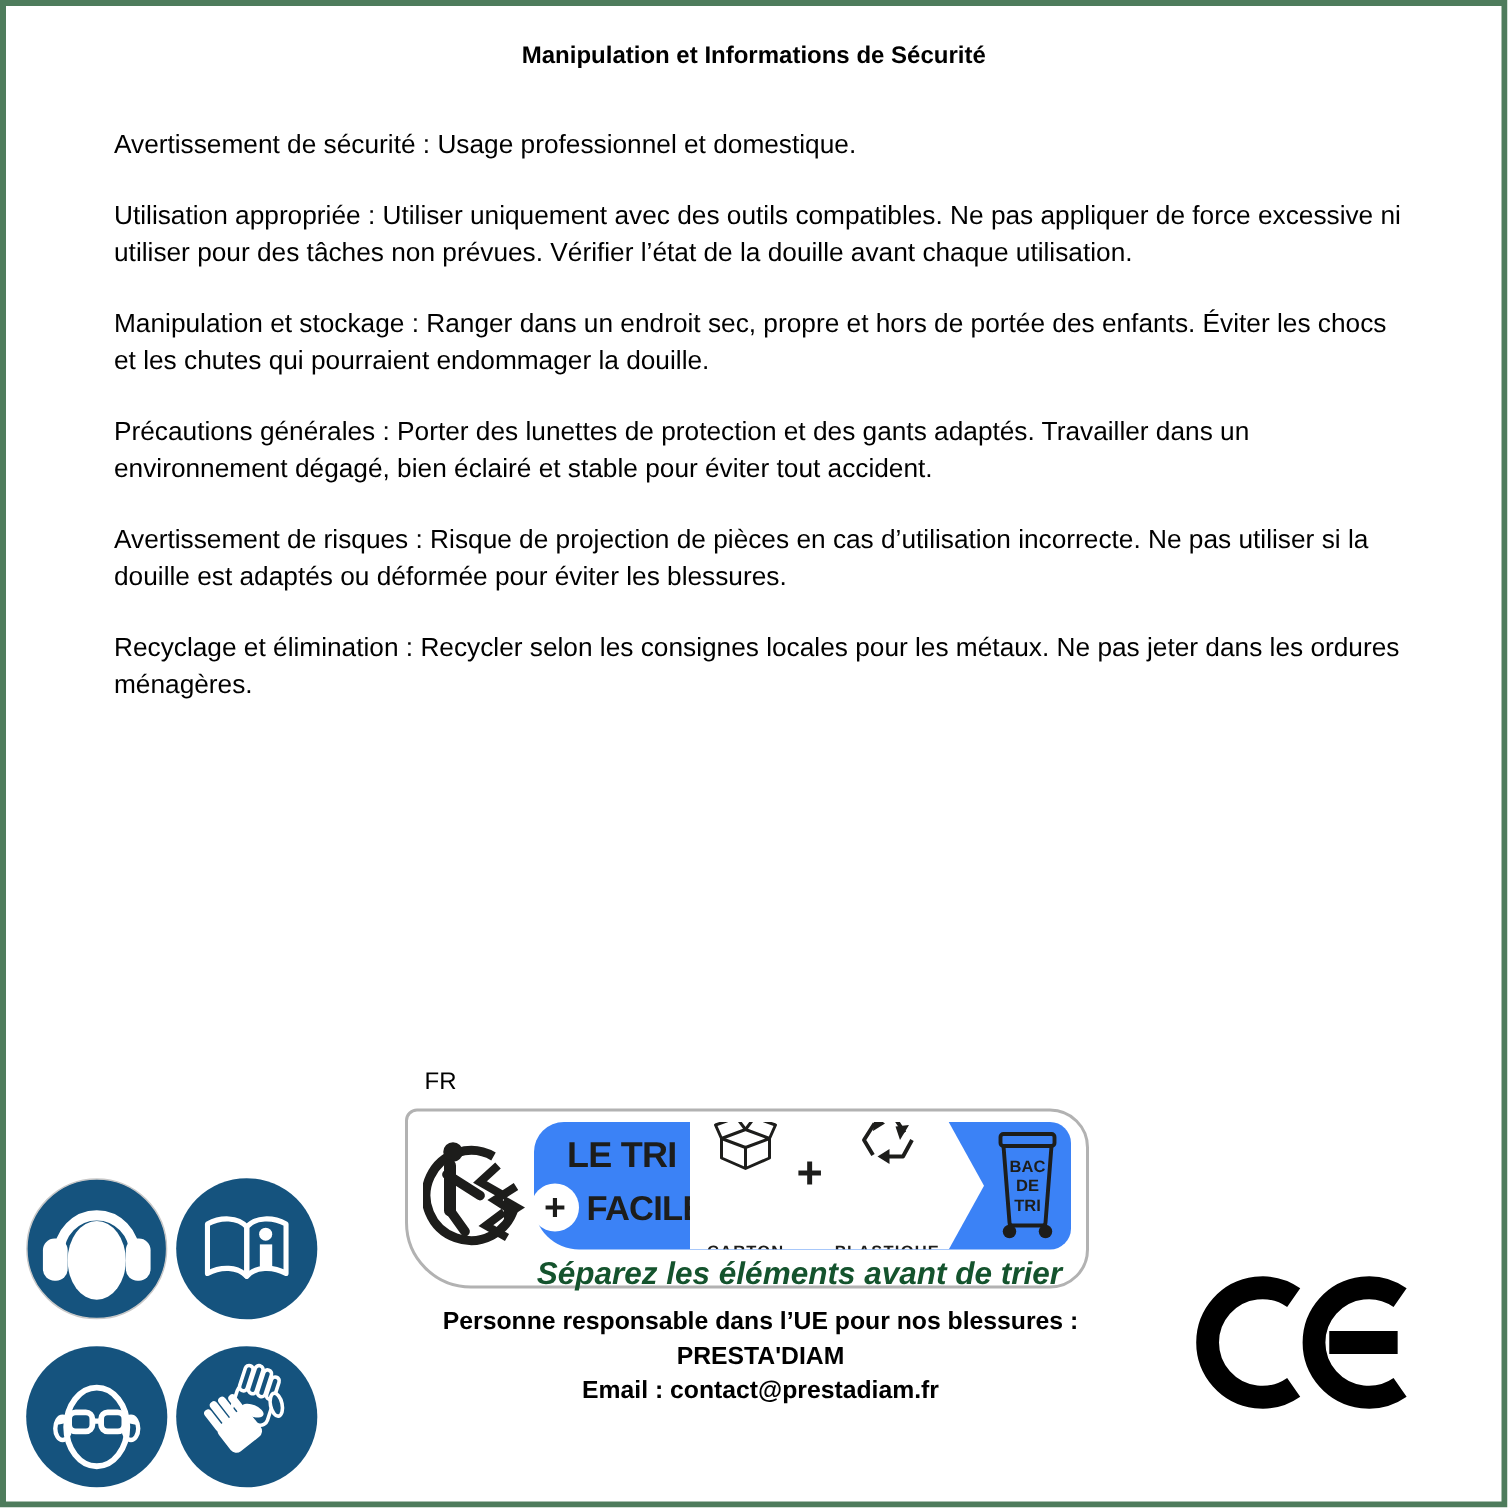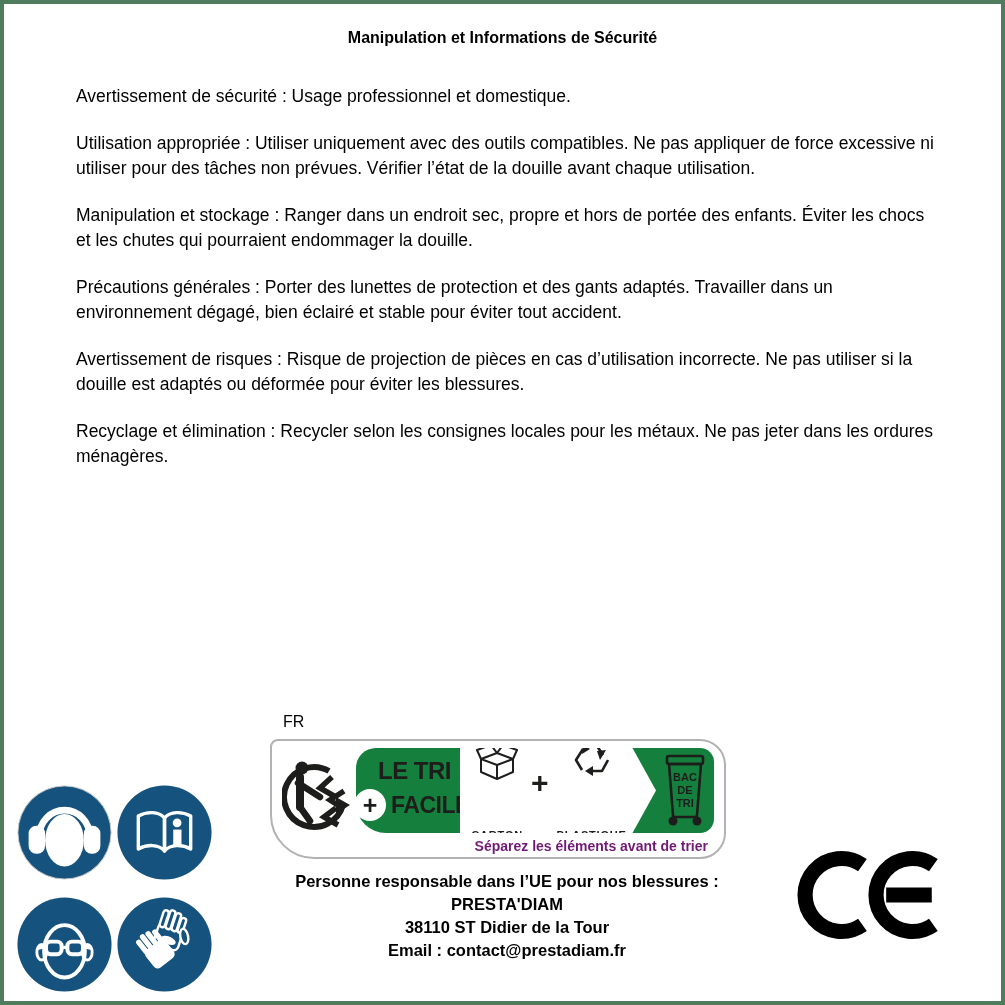--- a/index.html
+++ b/index.html
@@ -16,39 +16,39 @@
   .icons-grid{position:absolute;left:12px;top:780px;display:grid;
     grid-template-columns:97px 97px;grid-column-gap:3px;grid-row-gap:15px;}
   .m-icon{width:97px;height:97px;display:block;}
 
   
   .fr-code{position:absolute;left:268px;top:709px;font-weight:normal;font-size:16px;margin-left:11px;}
   .sort-box{position:absolute;left:266px;top:735px;width:456px;height:120px;
     background:#fff;border:2px solid #b2b2b2;border-radius:8px 26px 26px 44px;box-sizing:border-box;}
   .triman{position:absolute;left:10px;top:6px;}
   .band{position:absolute;left:84px;top:7px;width:358px;height:85px;
-    background:#15803d;border-radius:20px 14px 14px 30px;}
+    background:#3b82f6;border-radius:20px 14px 14px 30px;}
   .band-line1{position:absolute;left:22px;top:9px;font-size:24px;font-weight:bold;
     letter-spacing:-0.5px;color:#1d1d1b;}
   .plus-circle{position:absolute;left:-2px;top:41px;width:32px;height:32px;background:#fff;
     border-radius:50%;display:flex;align-items:center;justify-content:center;
     font-weight:bold;font-size:25px;color:#1d1d1b;line-height:1;}
   .band-line2{position:absolute;left:35px;top:44px;font-size:23px;font-weight:bold;
     letter-spacing:-0.5px;color:#1d1d1b;}
   .white-chevron{position:absolute;left:104px;top:0;width:196px;height:85px;background:#fff;
     clip-path:polygon(0 0,88% 0,100% 50%,88% 100%,0 100%);
     display:flex;align-items:center;justify-content:center;gap:8px;
     padding-right:18px;box-sizing:border-box;}
   .mat{display:flex;flex-direction:column;align-items:center;gap:1px;}
   .mat-label{font-size:11px;font-weight:bold;letter-spacing:0.8px;color:#1d1d1b;margin-top:47px;}
   .mat-plus{font-size:30px;font-weight:bold;color:#1d1d1b;margin-top:-16px;}
   .bin{position:absolute;right:2px;top:5px;}
   .bin-text{font-family:"Liberation Sans",sans-serif;font-weight:bold;font-size:11px;fill:#1d1d1b;}
-  .instruction{position:absolute;right:16px;top:97px;font-weight:bold;
-    font-size:14px;color:#701a75;}
+  .instruction{position:absolute;right:16px;top:97px;font-style:italic;font-weight:bold;
+    font-size:21px;color:#14532d;}
 
   
   .contact{position:absolute;left:233px;top:866px;width:540px;text-align:center;
     font-weight:bold;font-size:16.5px;line-height:23px;}
 
   
   .ce{position:absolute;left:793px;top:840px;}
 </style>
 </head>
 <body>
@@ -178,21 +178,20 @@
         <text class="bin-text" x="27" y="54" text-anchor="middle">TRI</text>
       </svg>
     </div>
 
     <div class="instruction">Séparez les éléments avant de trier</div>
   </div>
 
   <div class="contact">
     <div>Personne responsable dans l’UE pour nos blessures :</div>
     <div>PRESTA'DIAM</div>
-    <div>38110 ST Didier de la Tour</div>
     <div>Email : contact@prestadiam.fr</div>
   </div>
 
   <svg class="ce" width="152" height="102" viewBox="0 0 150 100">
     <g stroke="#000" stroke-width="15" fill="none">
       <path d="M64.6,20.5 A36,36 0 1 0 64.6,79.5"></path>
       <path d="M134.6,20.5 A36,36 0 1 0 134.6,79.5"></path>
       <path d="M88,50 L133,50"></path>
     </g>
   </svg>

